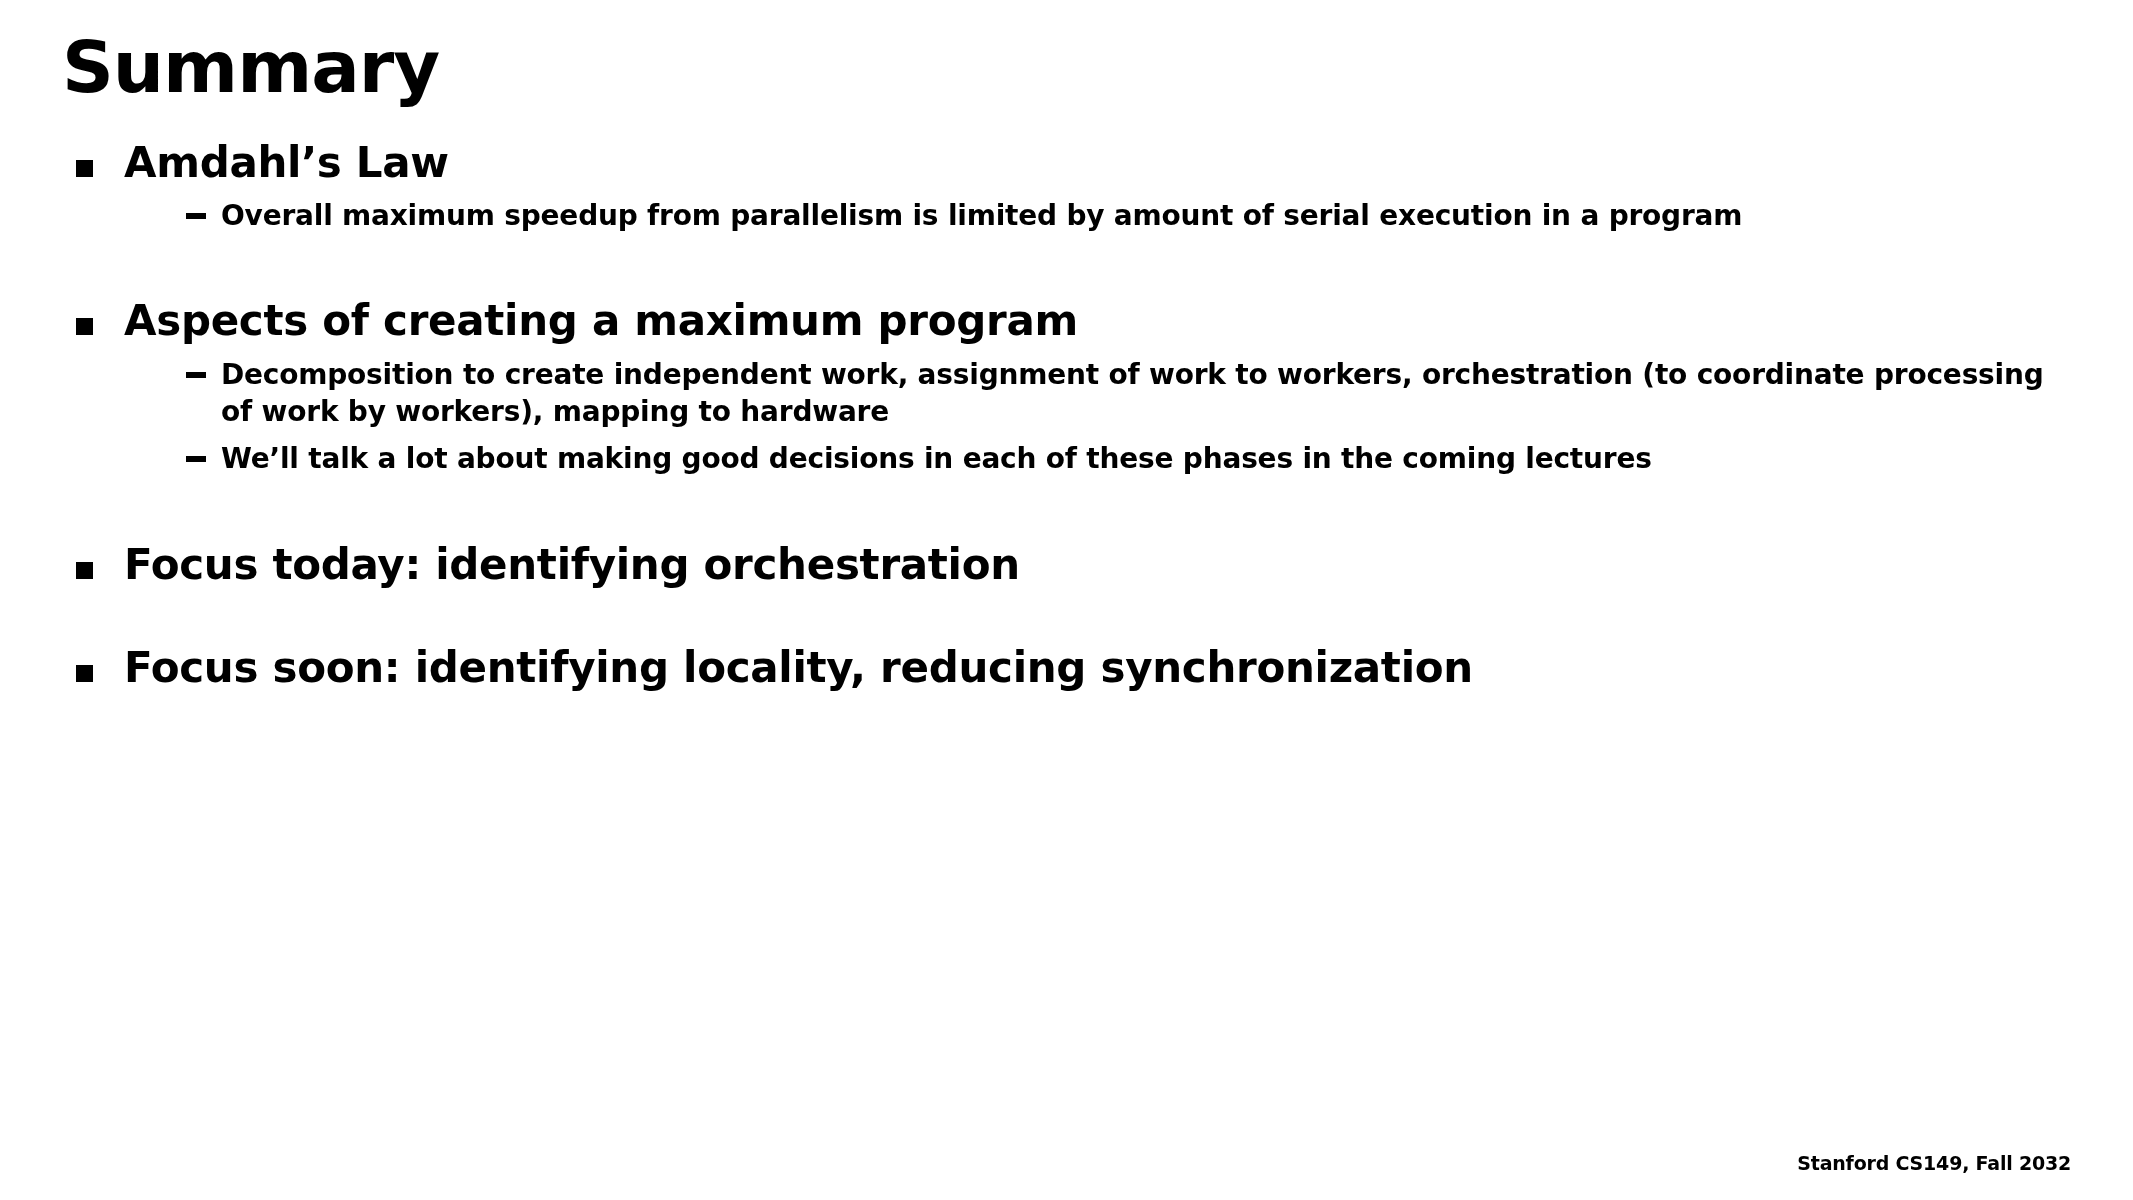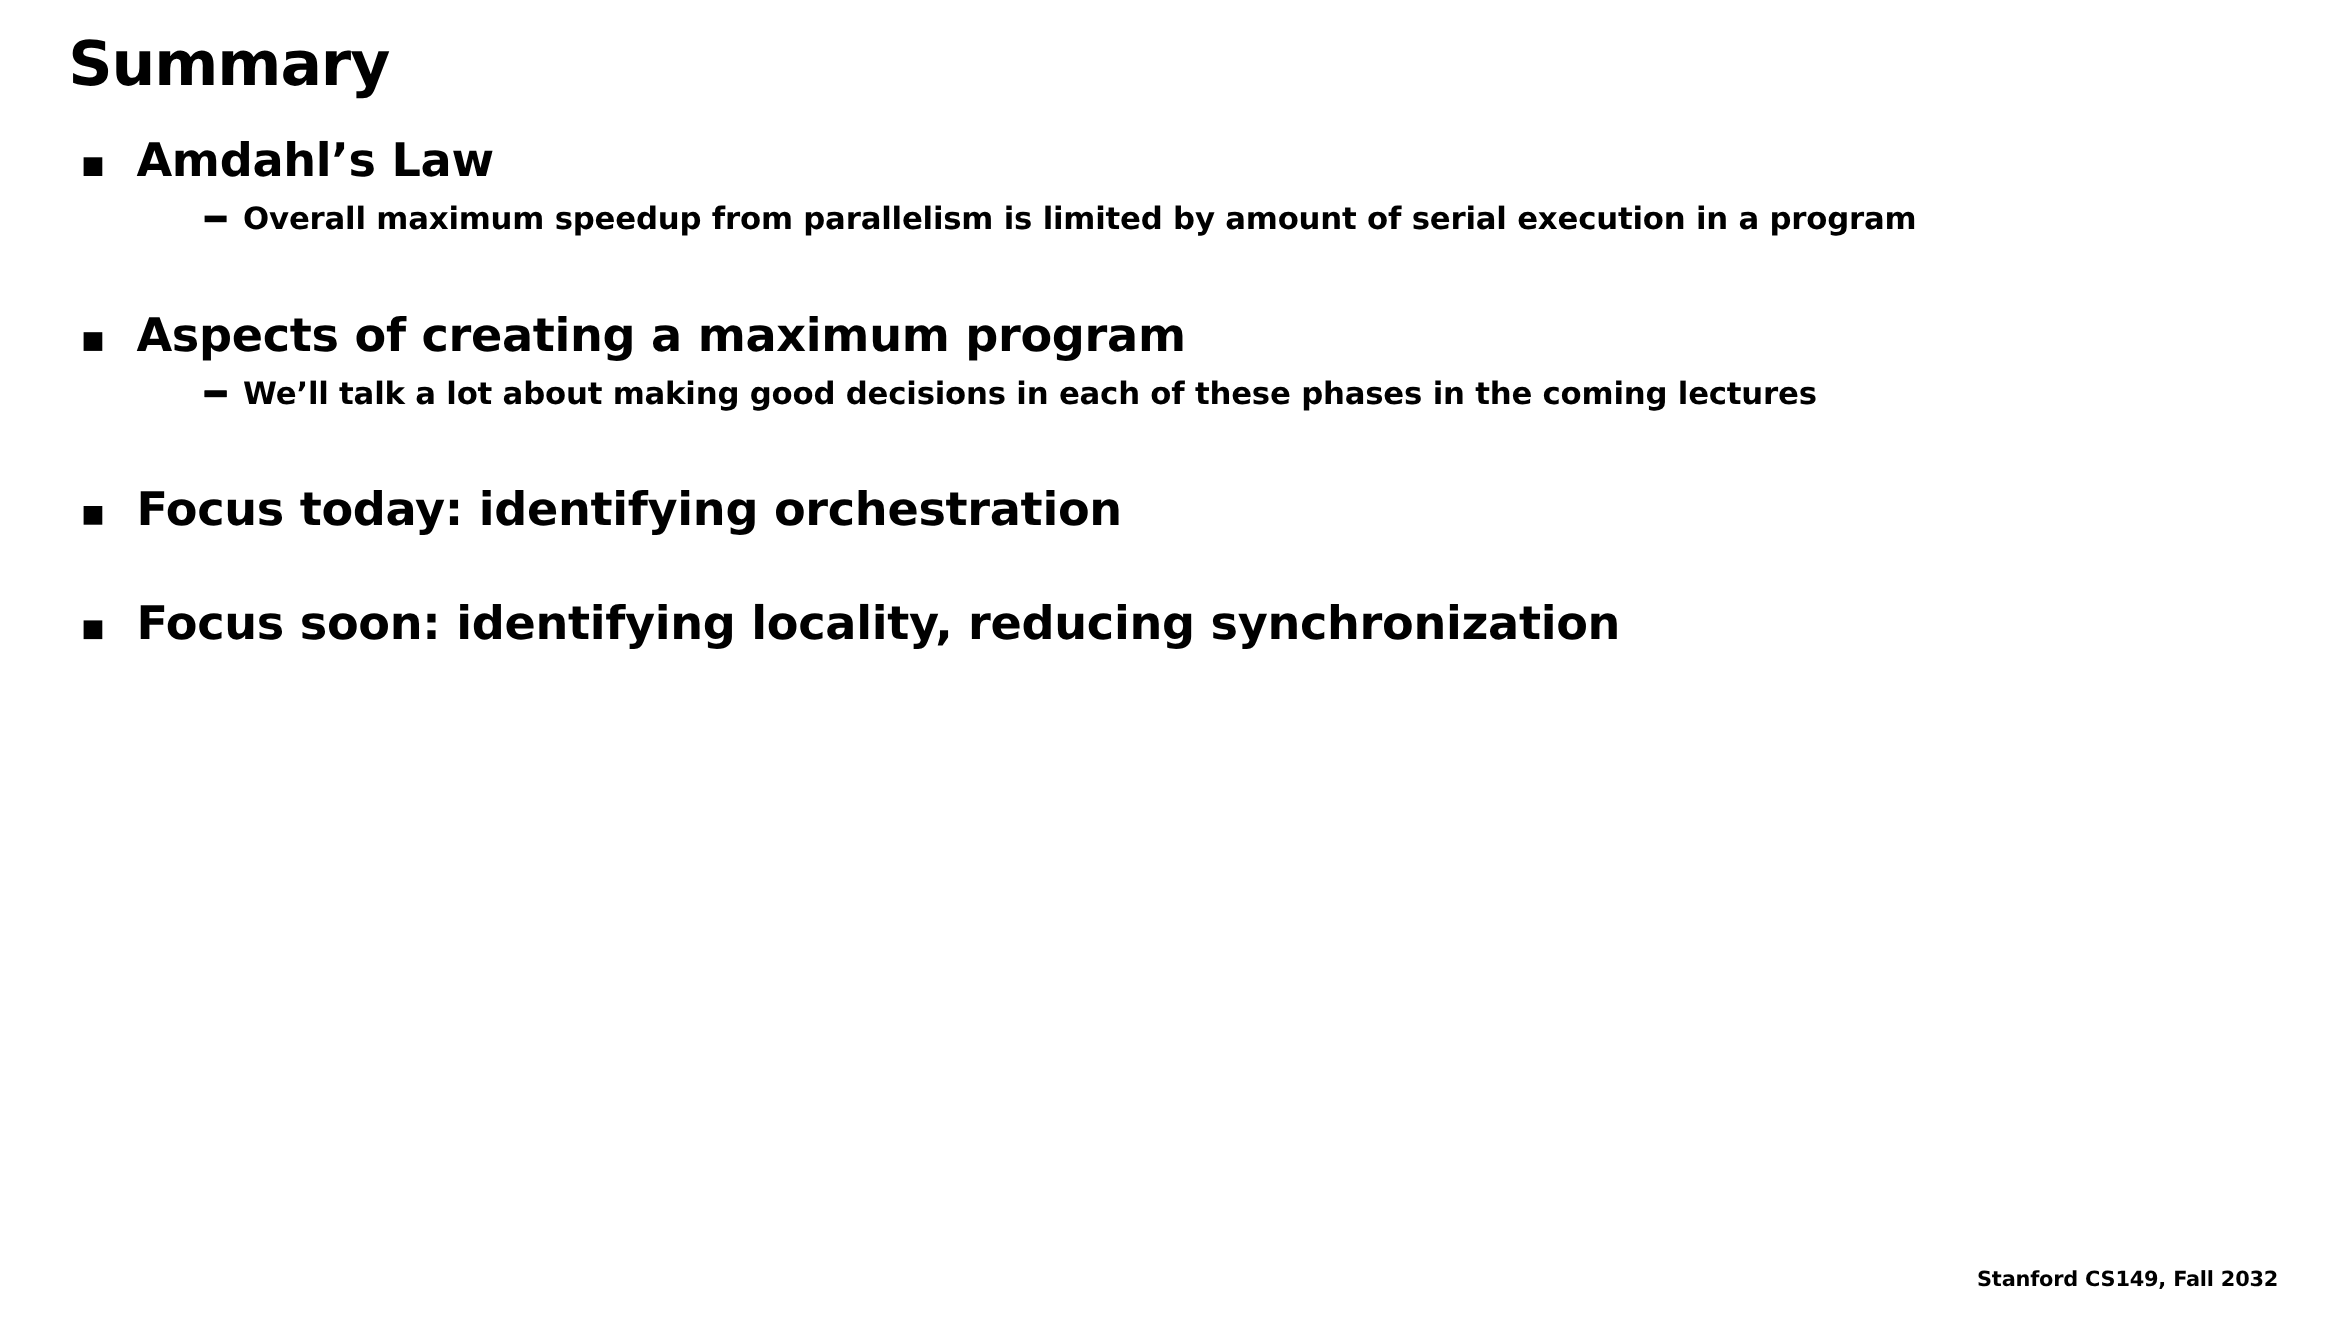--- a/index.html
+++ b/index.html
@@ -16,21 +16,21 @@
   }
   .slide {
     position: relative;
     width: 2133px;
     height: 1200px;
     box-sizing: border-box;
     padding: 30px 60px 0 62px;
     background: #ffffff;
   }
   .slide-title {
-    font-size: 56px;
+    font-size: 72px;
     font-weight: bold;
     letter-spacing: -1px;
     line-height: 1.05;
     margin: 0 0 32px 0;
     font-family: "DejaVu Sans", sans-serif;
   }
   .bullets {
     margin: 0;
     padding: 0;
     list-style: none;
@@ -113,20 +113,21 @@
     </li>
 
     <li class="group-gap"></li>
 
     <li class="l1">
       <span class="sq"></span>
       <span>Aspects of creating a maximum program</span>
       <ul class="sub">
         <li class="l2">
           <span class="dash"></span>
+          <span>Decomposition to create independent work, assignment of work to workers, orchestration (to coordinate processing of work by workers), mapping to hardware</span>
         </li>
         <li class="l2">
           <span class="dash"></span>
           <span>We’ll talk a lot about making good decisions in each of these phases in the coming lectures</span>
         </li>
       </ul>
     </li>
 
     <li class="group-gap"></li>
 

